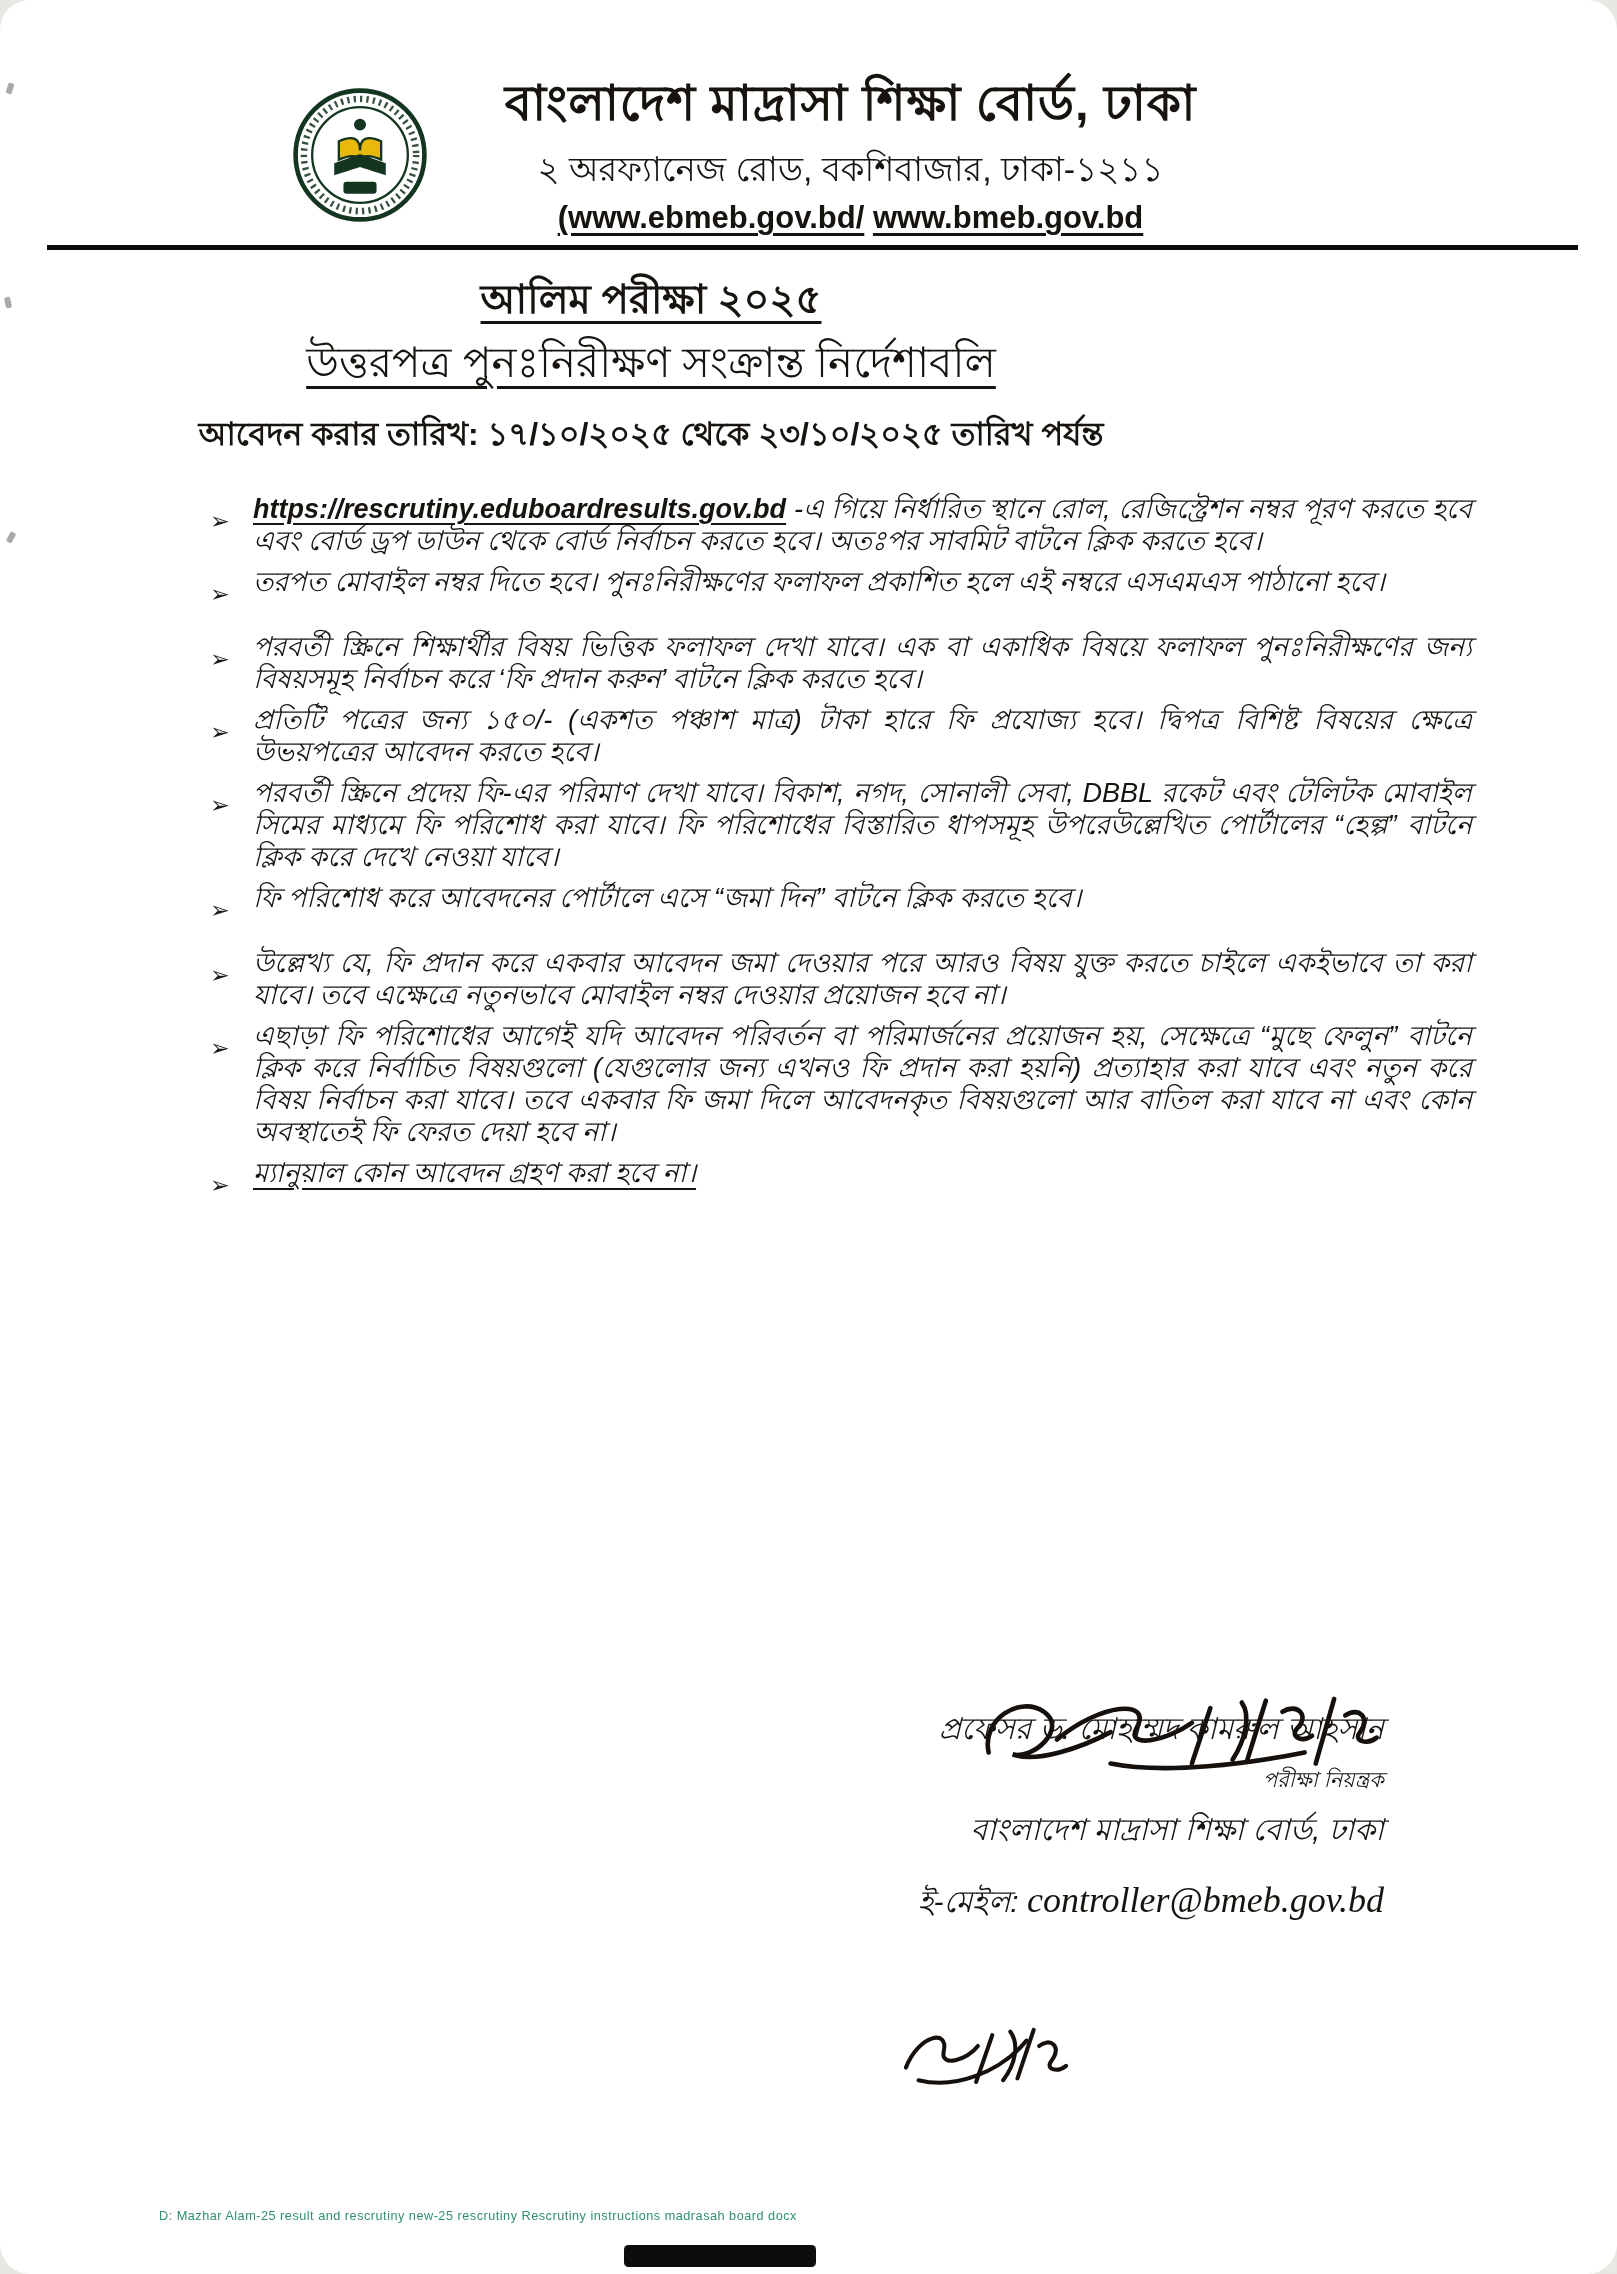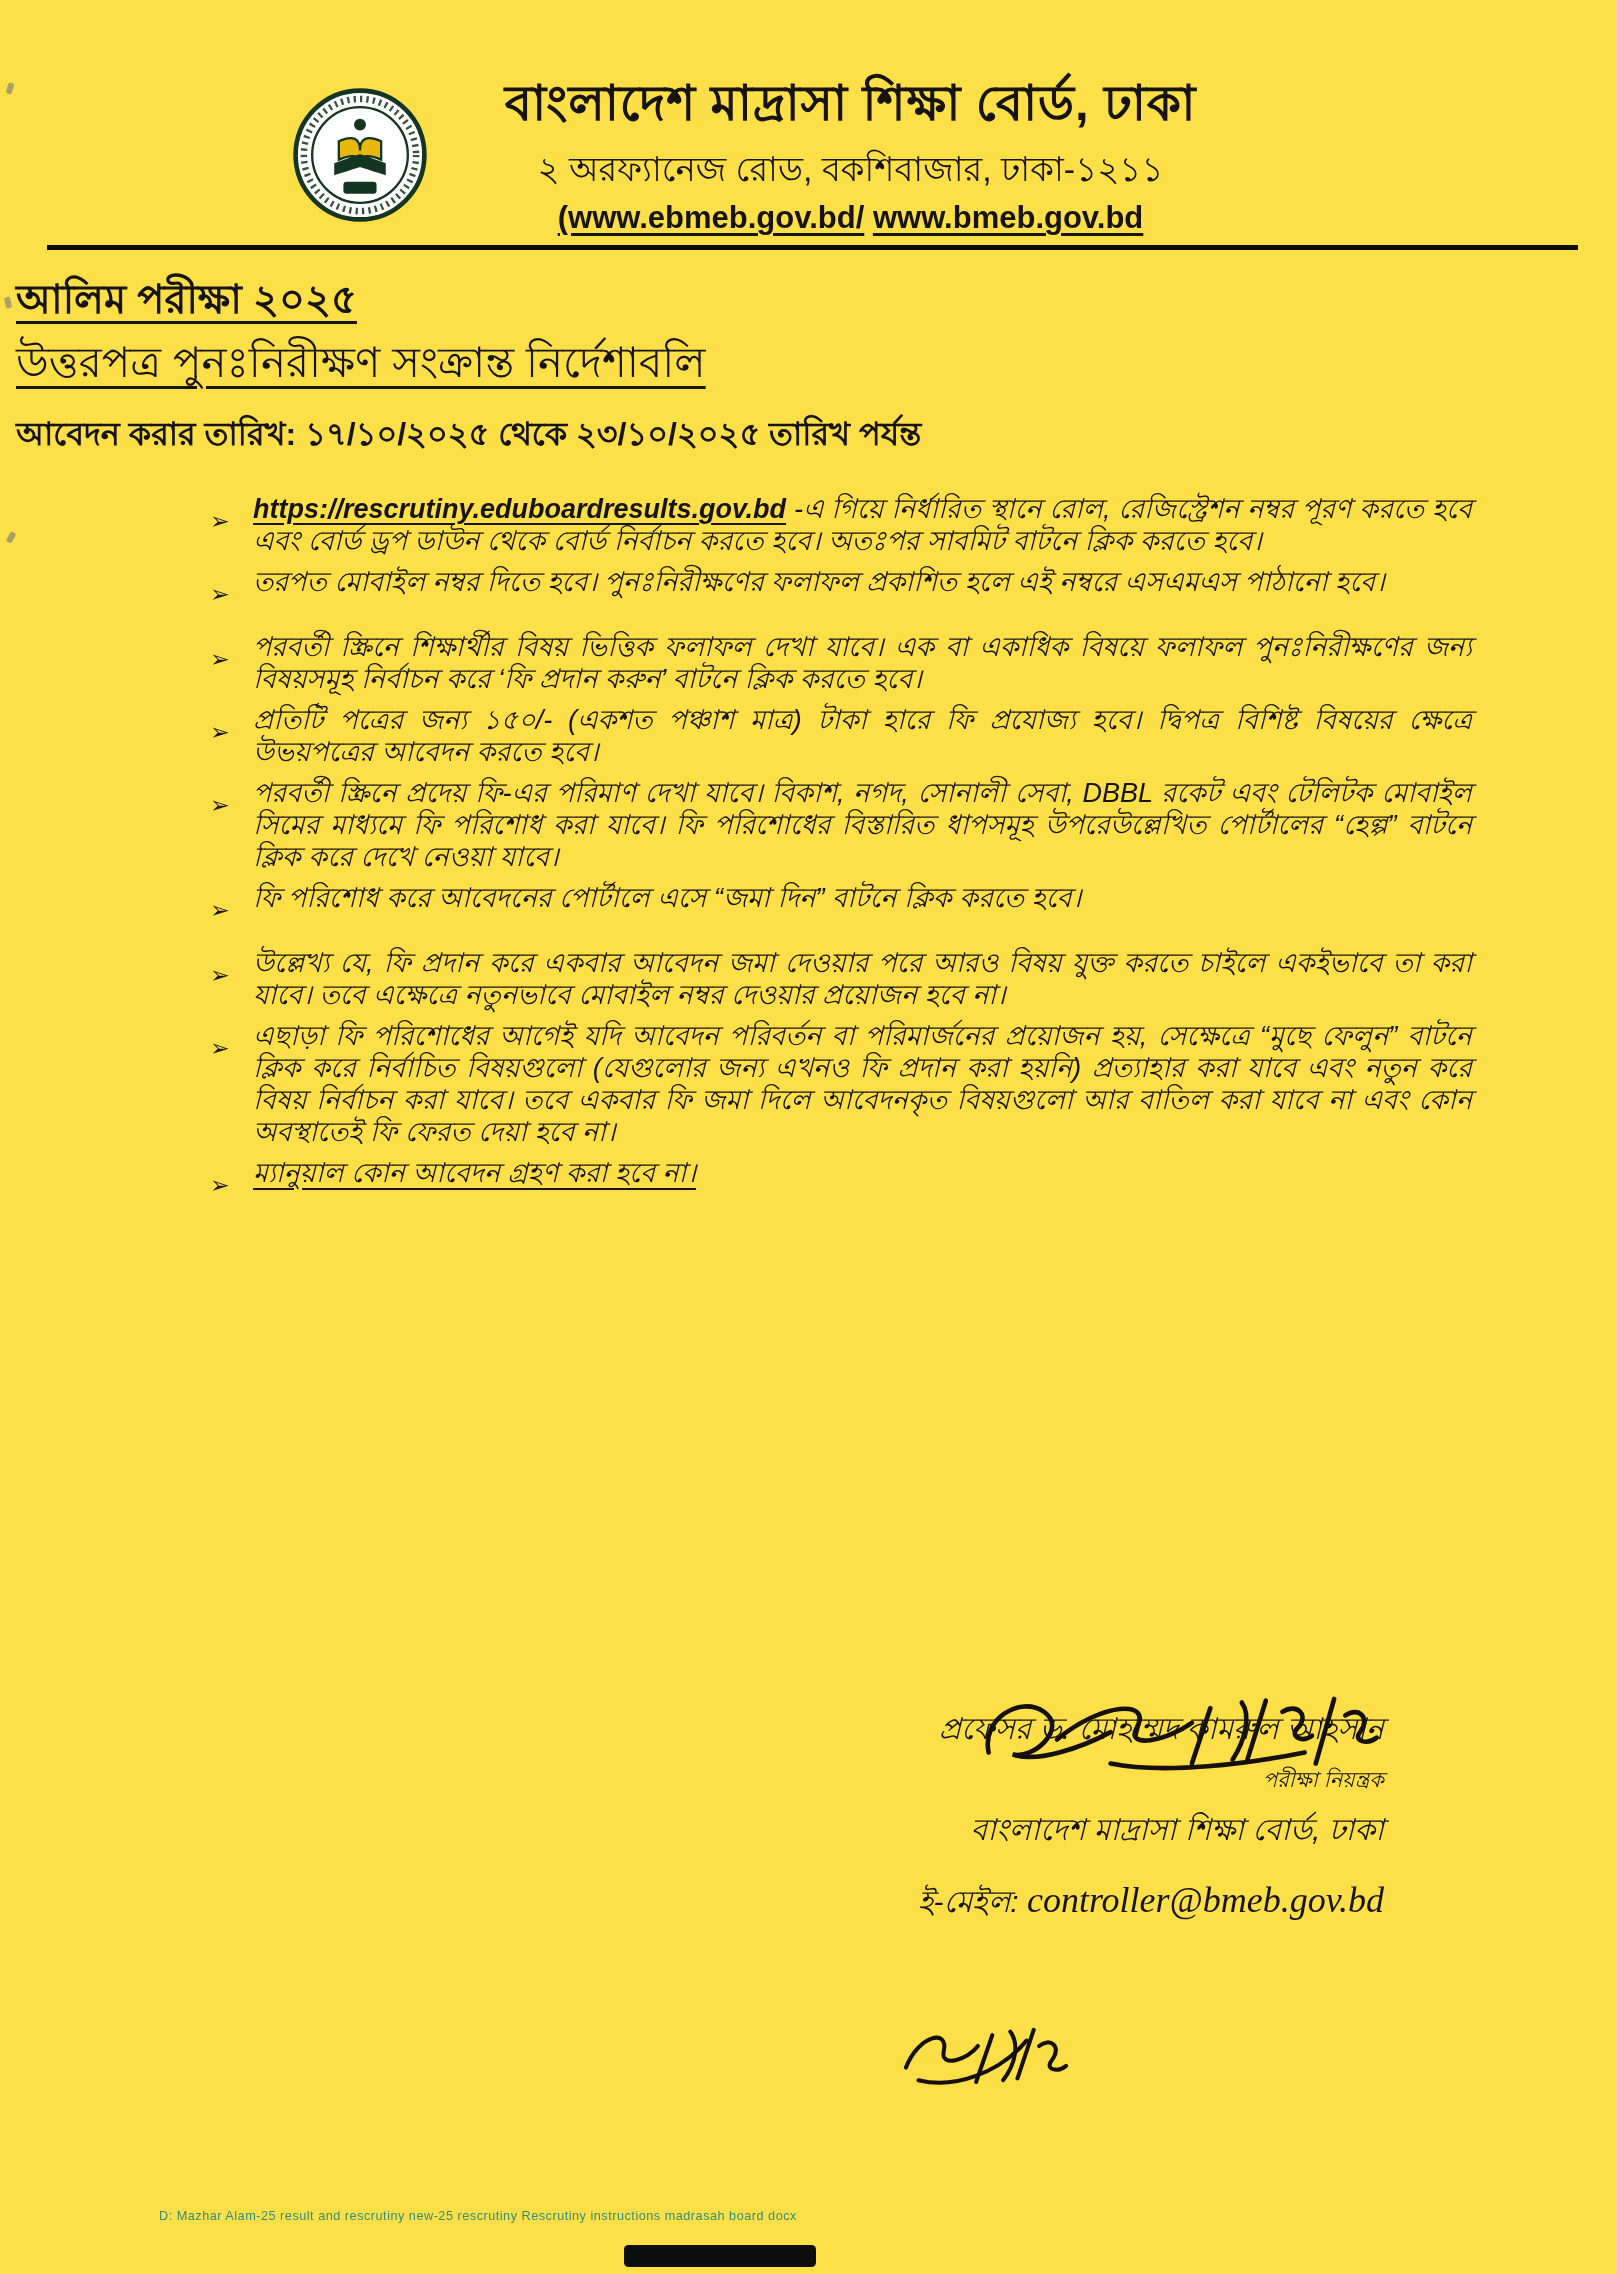--- a/index.html
+++ b/index.html
@@ -5,22 +5,23 @@
   * { margin:0; padding:0; box-sizing:border-box; }
   html, body { width:1617px; height:2274px; }
   body {
     background:#e9e7e2;
     font-family:"Liberation Sans","DejaVu Sans",sans-serif;
     color:#17130f;
   }
   .page {
     position:relative;
     width:1617px; height:2274px;
-    background:#fde047;
+    background:#ffffff;
     overflow:hidden;
+    border-radius:30px;
   }
 
   
   .logo {
     position:absolute; left:291px; top:86px;
     width:138px; height:138px;
   }
   .header-text {
     position:absolute; left:380px; top:72px;
     width:941px; text-align:center;
@@ -28,21 +29,21 @@
   .org-name { font-size:49px; font-weight:700; line-height:63px; letter-spacing:0.9px; }
   .address  { font-size:34px; line-height:47px; margin-top:11px; }
   .websites { font-size:31px; font-weight:700; margin-top:7.2px; }
   .websites .site { text-decoration:underline; text-underline-offset:4.5px; color:#17130f; cursor:pointer; }
   .rule {
     position:absolute; left:47px; top:245px;
     width:1531px; height:4.5px; background:#0b0b0b;
   }
 
   
-  .titles { position:absolute; left:16px; top:271px; width:1302px; text-align:left; }
+  .titles { position:absolute; left:0; top:271px; width:1302px; text-align:center; }
   .exam-title {
     display:inline-block; font-size:40px; font-weight:700; line-height:56px;
     text-decoration:underline; text-underline-offset:8.1px; text-decoration-thickness:2.7px;
   }
   .subtitle {
     font-size:42px; font-weight:500; line-height:58px; margin-top:7.2px;
   }
   .subtitle span {
     text-decoration:underline; text-underline-offset:9px; text-decoration-thickness:2.7px;
   }

